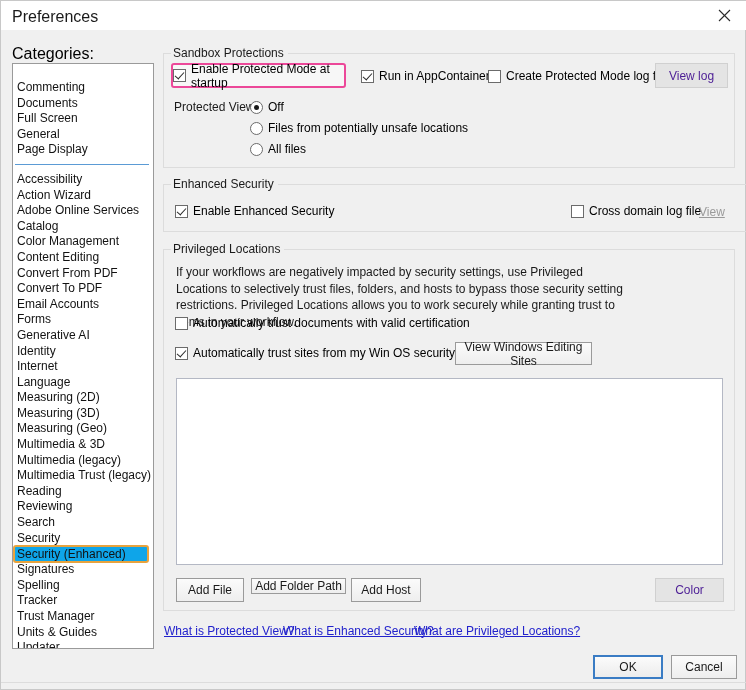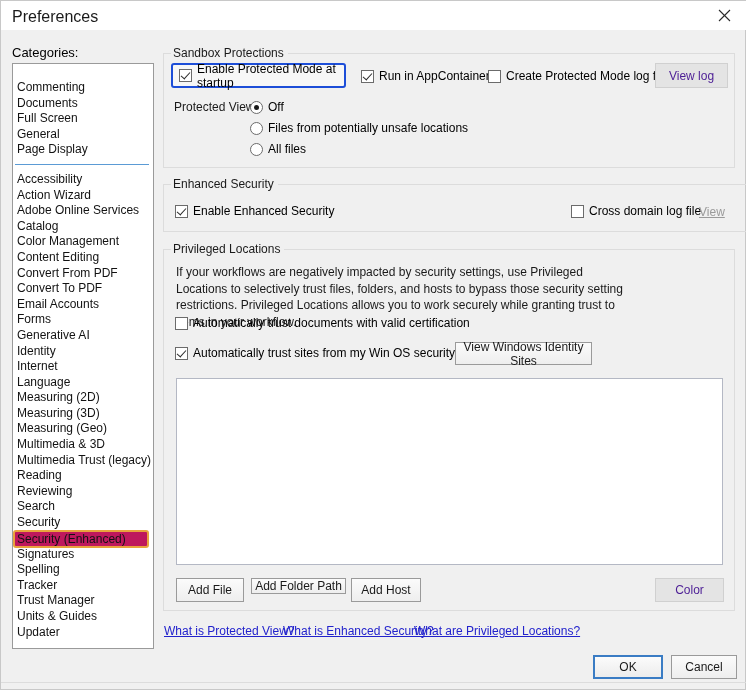--- a/index.html
+++ b/index.html
@@ -51,21 +51,21 @@
     justify-content: center;
     cursor: default;
   }
   .close-btn svg { display: block; }
 
   
   .cat-label {
     position: absolute;
     left: 11px;
     top: 44px;
-    font-size: 13px;
+    font-size: 16px;
   }
   .cat-listbox {
     position: absolute;
     left: 11px;
     top: 62px;
     width: 142px;
     height: 586px;
     background: #ffffff;
     border: 1px solid #9a9a9a;
     box-sizing: border-box;
@@ -76,21 +76,21 @@
     height: 15.6px;
     line-height: 15.6px;
     padding-left: 4px;
     font-size: 12px;
     white-space: nowrap;
     color: #121212;
     cursor: default;
     box-sizing: border-box;
   }
   .cat-item.selected {
-    background: #be185d;
+    background: #0ea5e9;
     border: 2px solid #e8a33d;
     border-radius: 3px;
     height: 18px;
     line-height: 14px;
     padding-left: 2px;
     margin-left: 0px;
     margin-top: -1px;
     margin-bottom: -1px;
     width: 136px;
   }
@@ -174,26 +174,25 @@
     align-items: center;
     font-size: 12px;
     white-space: nowrap;
     cursor: default;
   }
 
   
   .hl-box {
     position: absolute;
     box-sizing: border-box;
-    border: 2px solid #1d4ed8;
+    border: 2px solid #ec4899;
     border-radius: 3px;
     background: #f7f7f7;
     display: flex;
     align-items: center;
-    padding-left: 6px;
   }
 
   
   .btn {
     box-sizing: border-box;
     border: 1px solid #9a9a9a;
     background: linear-gradient(#fbfbfb, #eeeeee);
     font-family: "Liberation Sans", sans-serif;
     font-size: 12px;
     color: #1a1a1a;
@@ -296,20 +295,21 @@
       <div class="cat-item">Email Accounts</div>
       <div class="cat-item">Forms</div>
       <div class="cat-item">Generative AI</div>
       <div class="cat-item">Identity</div>
       <div class="cat-item">Internet</div>
       <div class="cat-item">Language</div>
       <div class="cat-item">Measuring (2D)</div>
       <div class="cat-item">Measuring (3D)</div>
       <div class="cat-item">Measuring (Geo)</div>
       <div class="cat-item">Multimedia &amp; 3D</div>
+      <div class="cat-item">Multimedia (legacy)</div>
       <div class="cat-item">Multimedia Trust (legacy)</div>
       <div class="cat-item">Reading</div>
       <div class="cat-item">Reviewing</div>
       <div class="cat-item">Search</div>
       <div class="cat-item">Security</div>
       <div class="cat-item selected">Security (Enhanced)</div>
       <div class="cat-item">Signatures</div>
       <div class="cat-item">Spelling</div>
       <div class="cat-item">Tracker</div>
       <div class="cat-item">Trust Manager</div>
@@ -381,21 +381,21 @@
   <div class="cbrow" style="position:absolute; left:174px; top:315px;">
     <span class="cb"></span>
     <span>Automatically trust documents with valid certification</span>
   </div>
 
   <div class="cbrow" style="position:absolute; left:174px; top:345px;">
     <span class="cb checked"></span>
     <span>Automatically trust sites from my Win OS security zones</span>
   </div>
 
-  <div class="btn" style="left:454px; top:341px; width:137px; height:23px;">View Windows Identity Sites</div>
+  <div class="btn" style="left:454px; top:341px; width:137px; height:23px;">View Windows Editing Sites</div>
 
   <div class="plist"></div>
 
   <div class="btn" style="left:175px; top:577px; width:68px; height:24px;">Add File</div>
   <div class="btn" style="left:250px; top:577px; width:95px; height:16px;">Add Folder Path</div>
   <div class="btn" style="left:350px; top:577px; width:70px; height:24px;">Add Host</div>
   <div class="btn disabled" style="left:654px; top:577px; width:69px; height:24px;">Color</div>
 
   <span class="link" style="position:absolute; left:163px; top:623px;">What is Protected View?</span>
   <span class="link" style="position:absolute; left:282px; top:623px;">What is Enhanced Security?</span>

